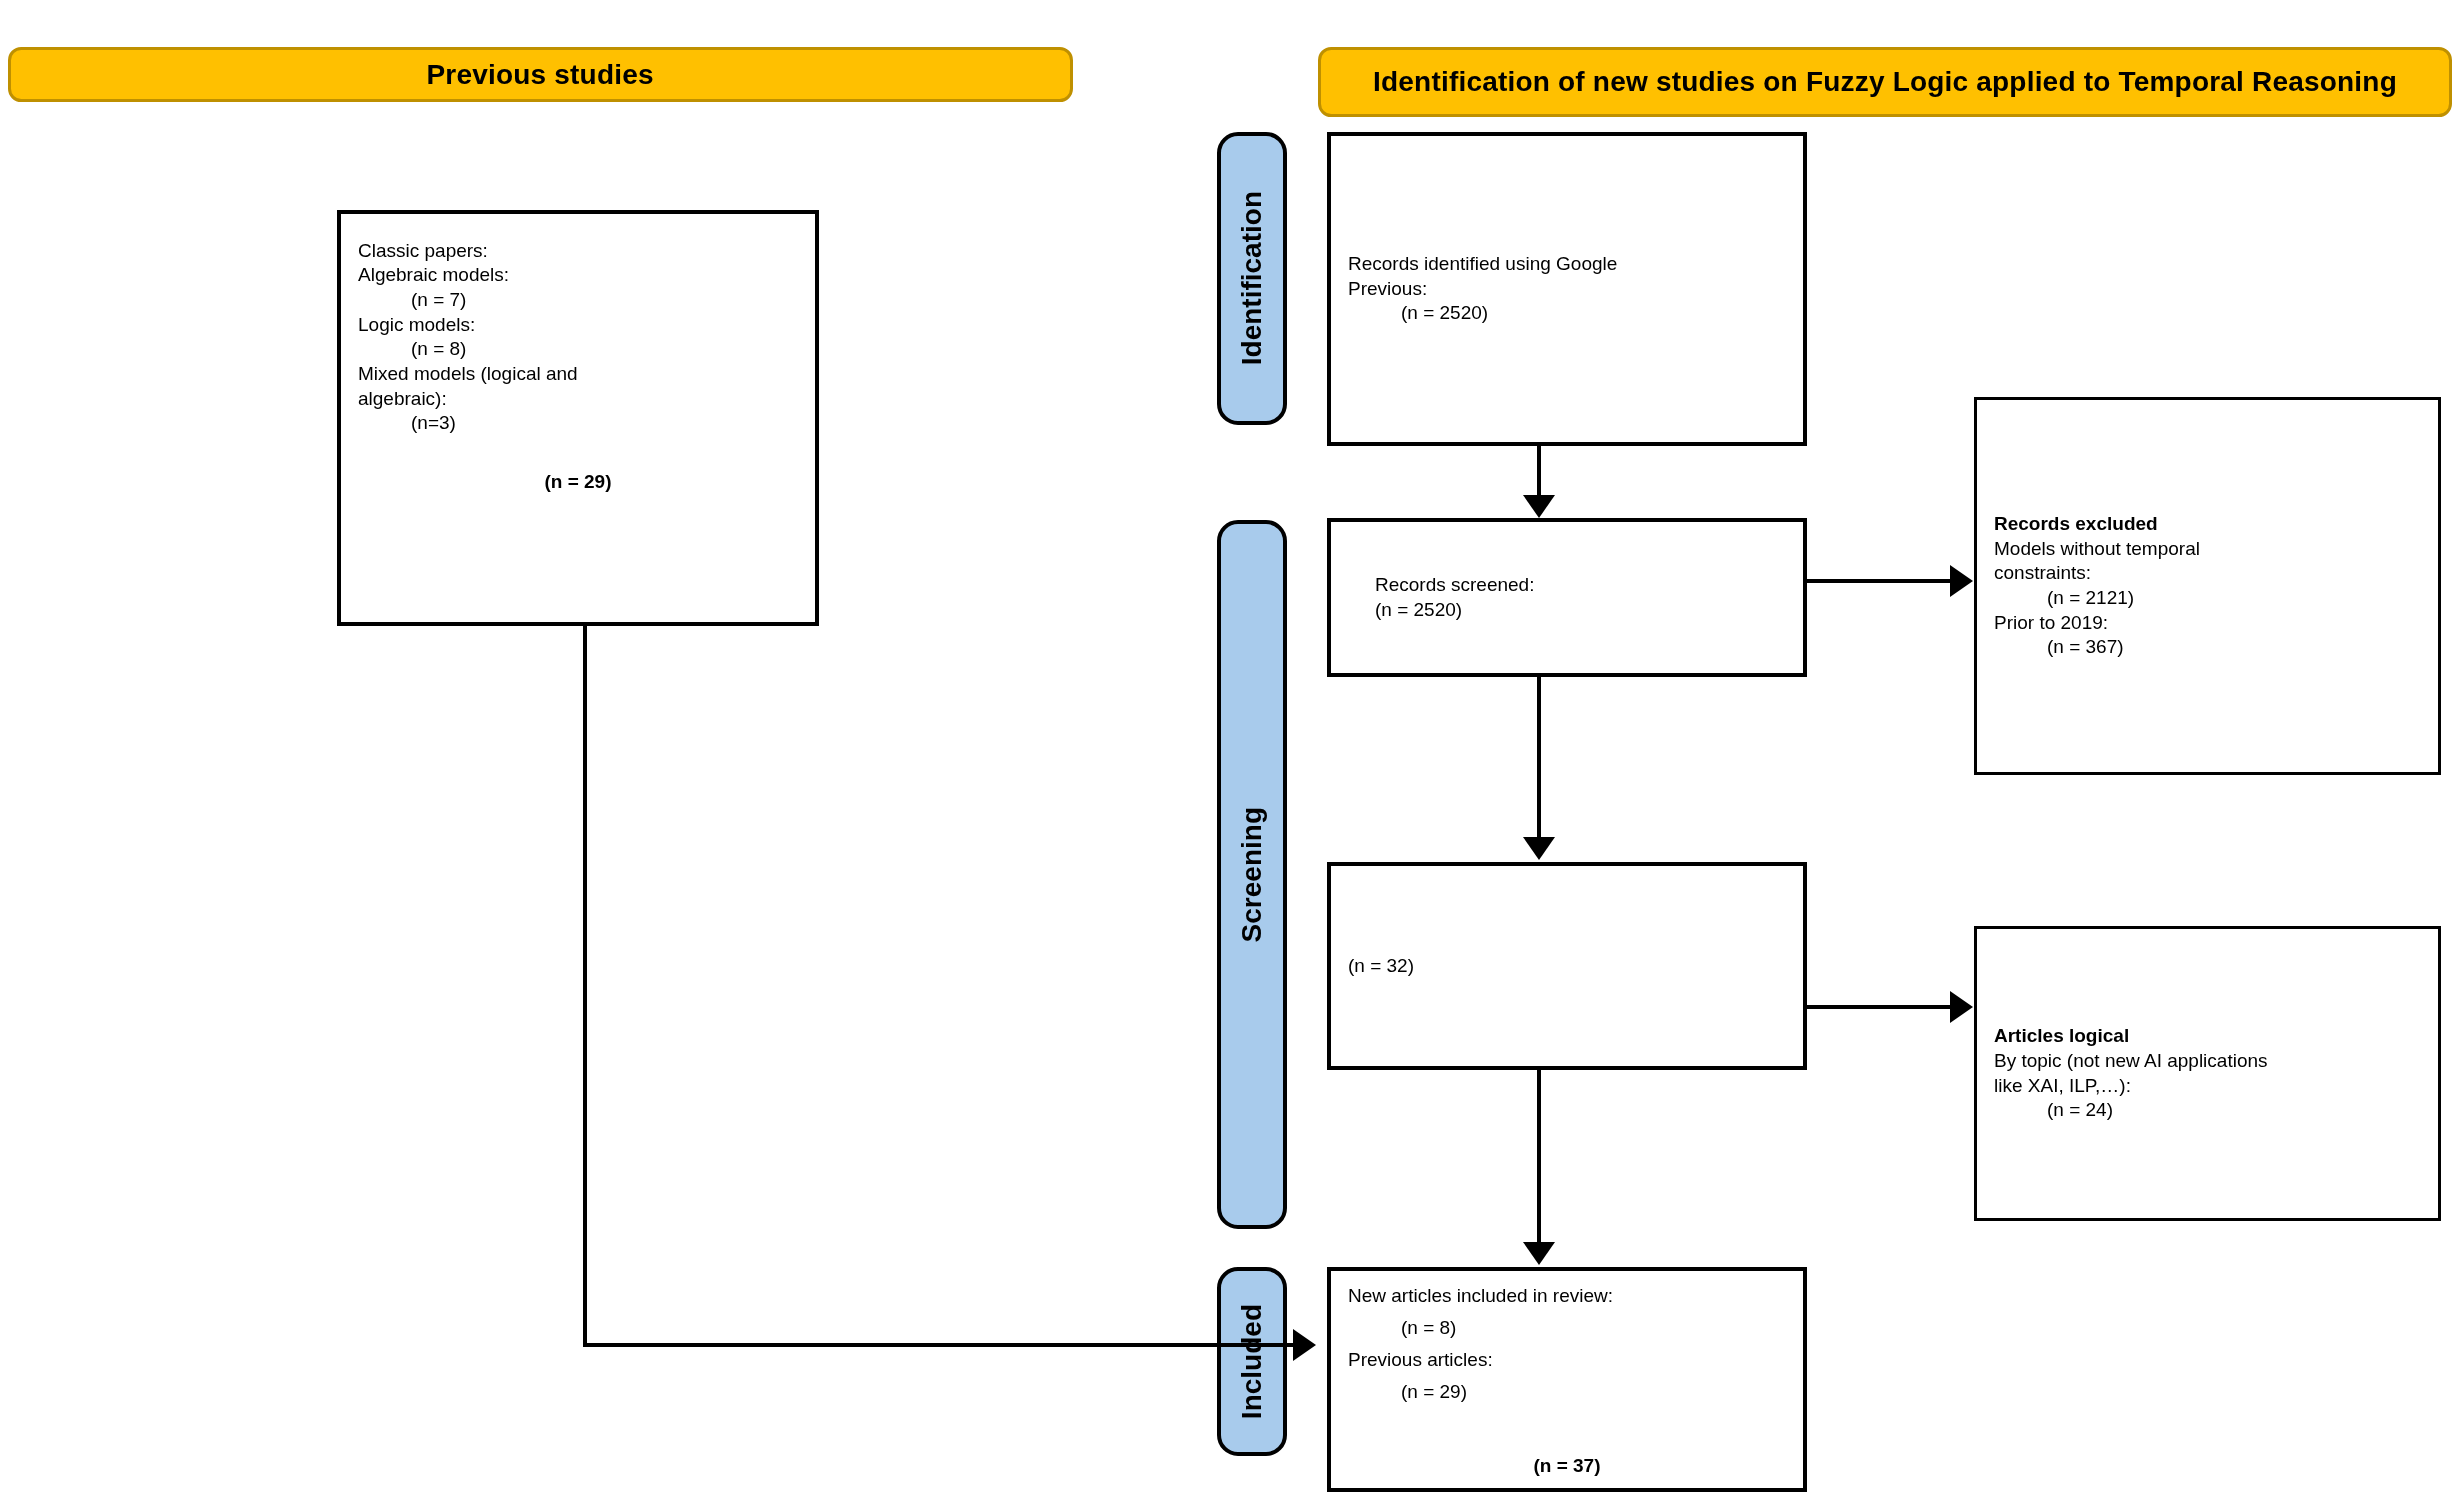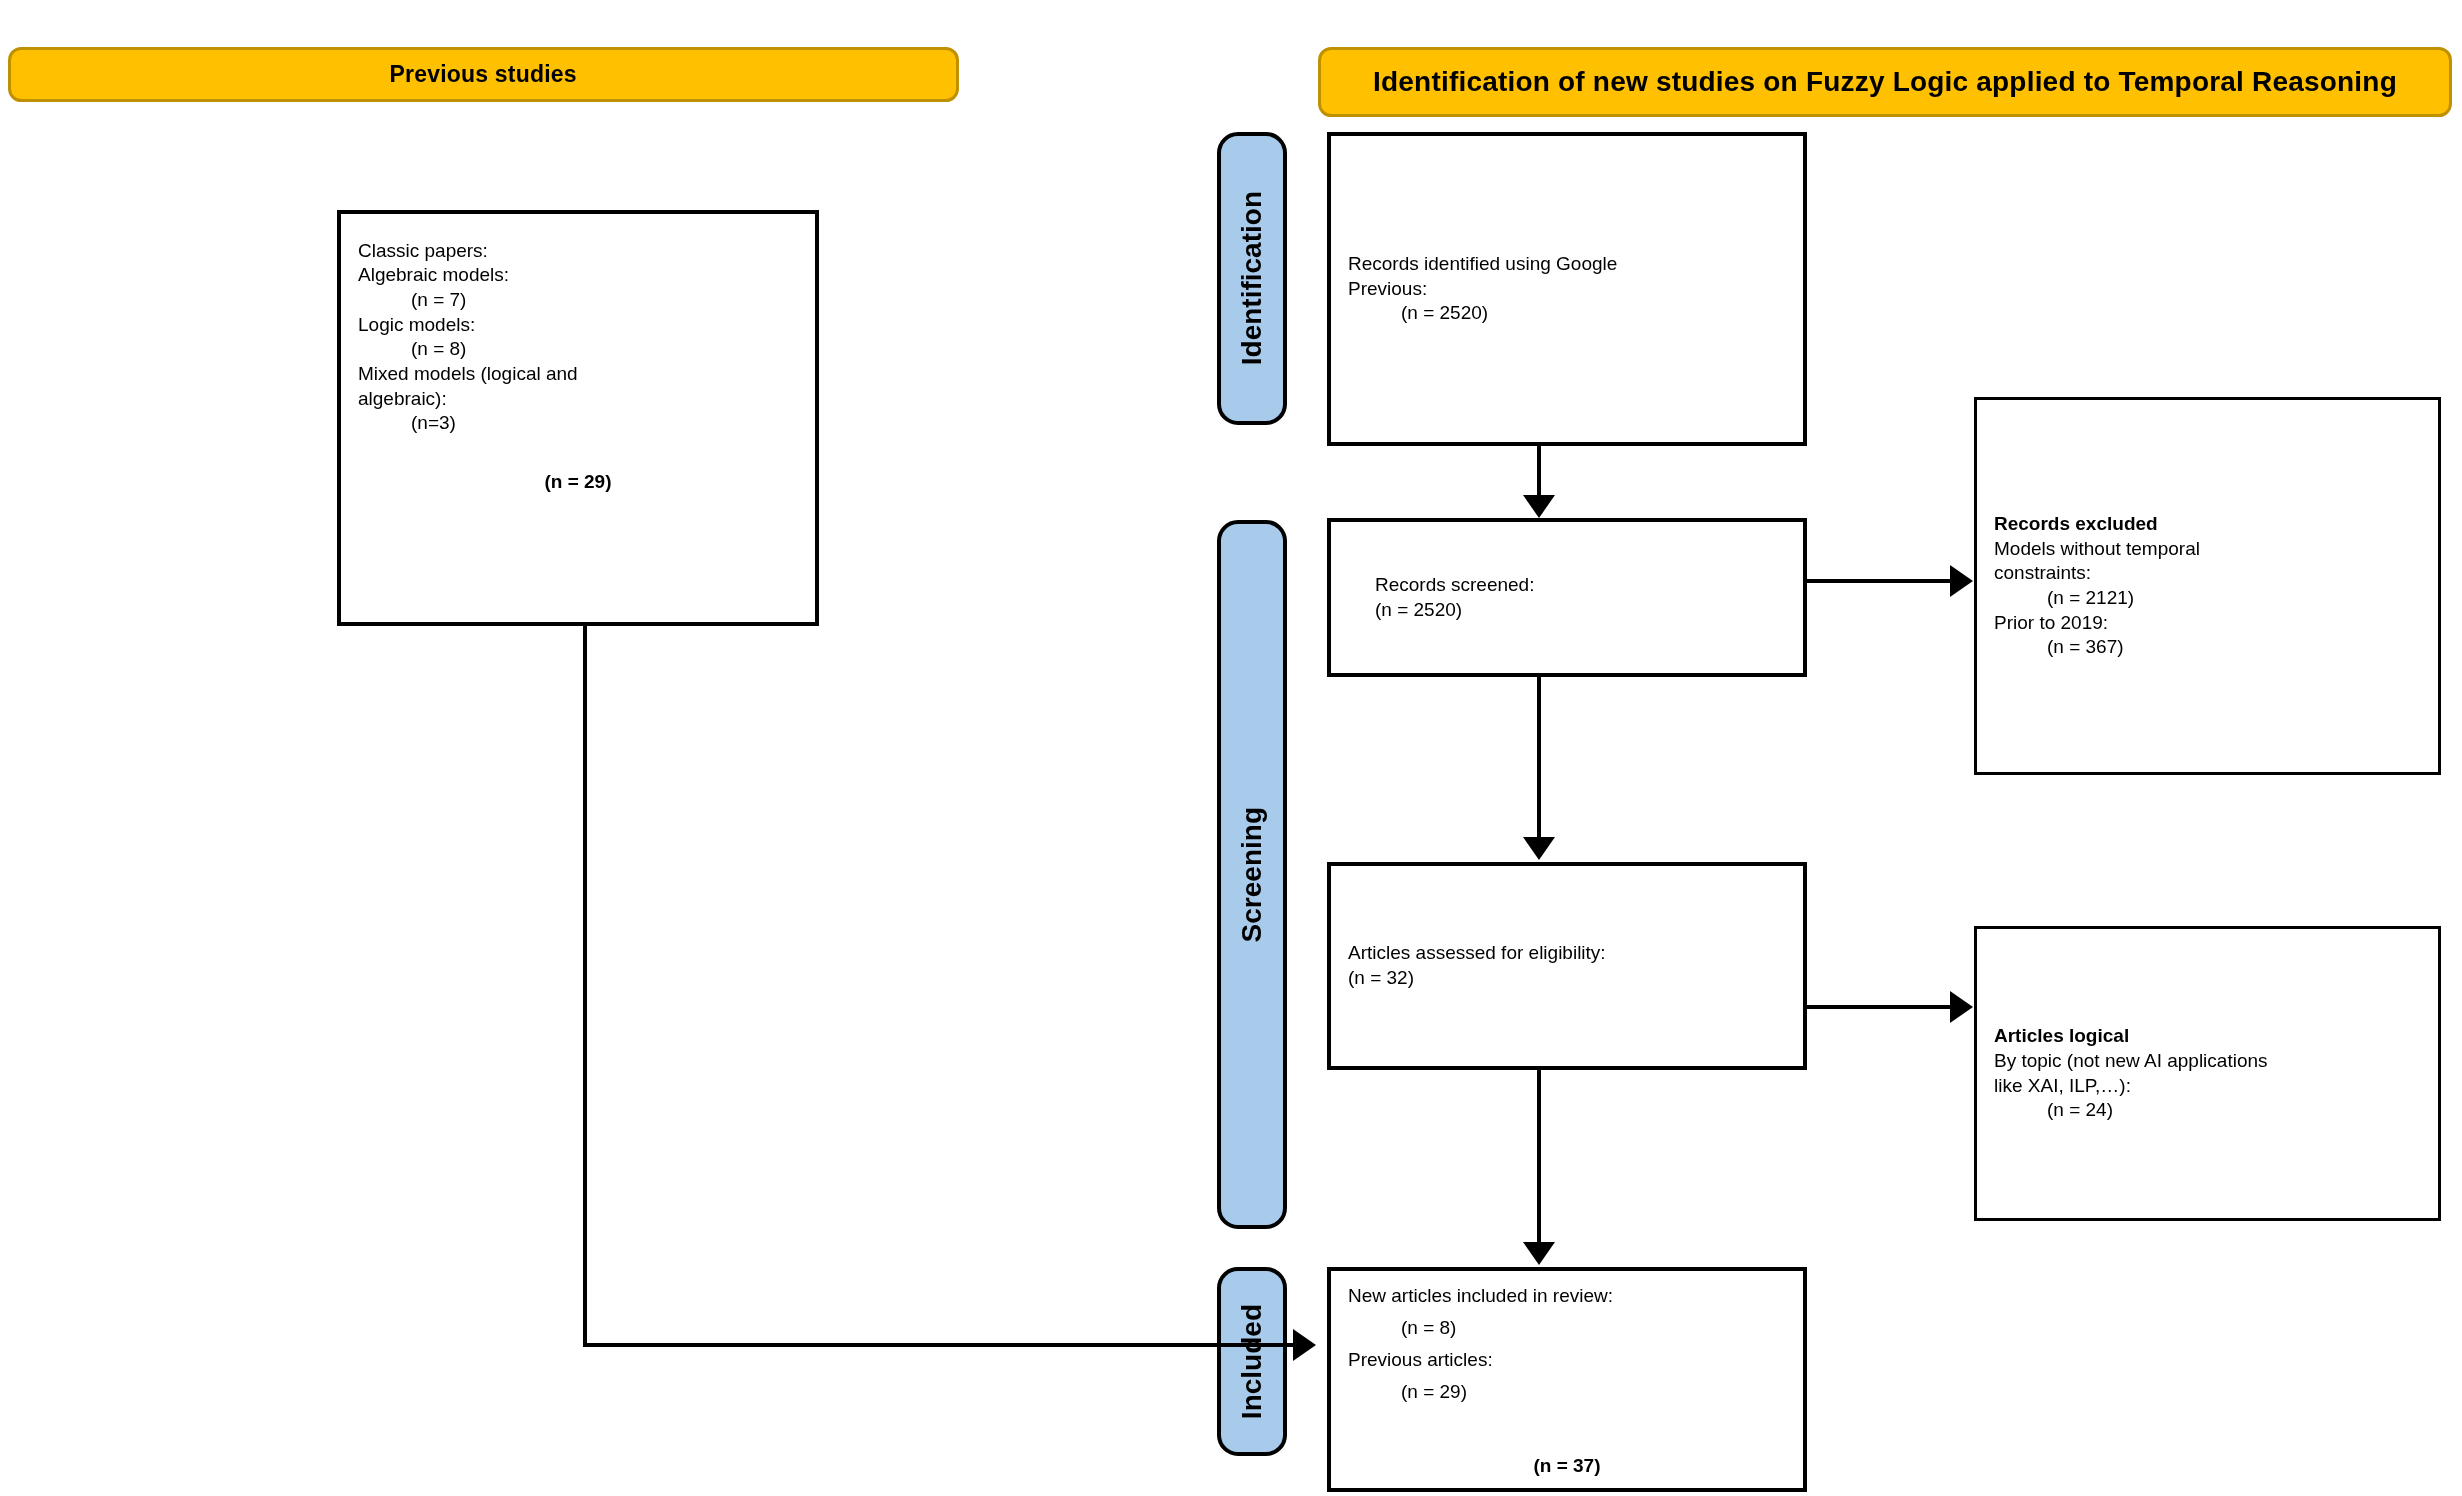--- a/index.html
+++ b/index.html
@@ -70,21 +70,21 @@
     border-top:16px solid transparent;
     border-bottom:16px solid transparent;
     border-left:23px solid #000;
   }
 </style>
 </head>
 <body>
 
 <div id="stage">
 
-  <div class="banner" style="left:7.6px;top:47px;width:951px;height:55px;font-size:23px;">
+  <div class="banner" style="left:7.6px;top:47px;width:1065px;height:55px;font-size:28px;">
     <span>Previous studies</span>
   </div>
 
   <div class="banner" style="left:1318px;top:47px;width:1134px;height:70px;font-size:28px;">
     <span>Identification of new studies on Fuzzy Logic applied to Temporal Reasoning</span>
   </div>
 
   <div class="stagebar" style="left:1217px;top:132px;width:70px;height:293px;">
     <span class="vtext">Identification</span>
   </div>
@@ -123,21 +123,20 @@
   <div class="box thin" style="left:1974px;top:397px;width:467px;height:378px;">
     <p class="bold">Records excluded</p>
     <p>Models without temporal</p>
     <p>constraints:</p>
     <p class="ind">(n = 2121)</p>
     <p>Prior to 2019:</p>
     <p class="ind">(n = 367)</p>
   </div>
 
   <div class="box" style="left:1327px;top:862px;width:480px;height:208px;">
-    <p>Articles assessed for eligibility:</p>
     <p>(n = 32)</p>
   </div>
 
   <div class="box thin" style="left:1974px;top:926px;width:467px;height:295px;">
     <p class="bold">Articles logical</p>
     <p>By topic (not new AI applications</p>
     <p>like XAI, ILP,…):</p>
     <p class="ind">(n = 24)</p>
   </div>
 

